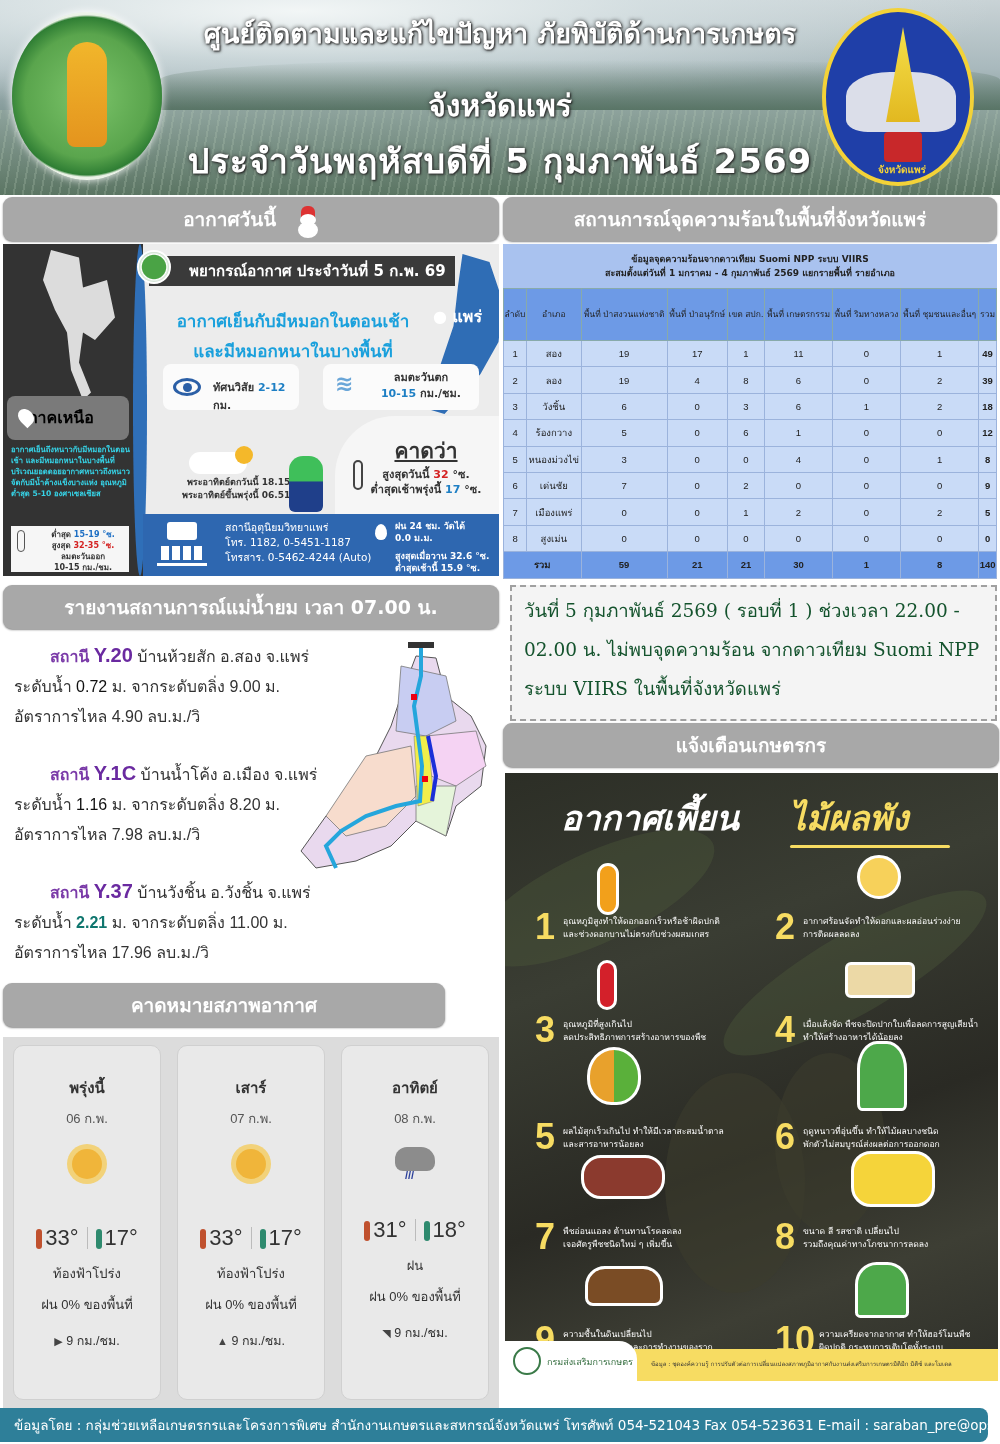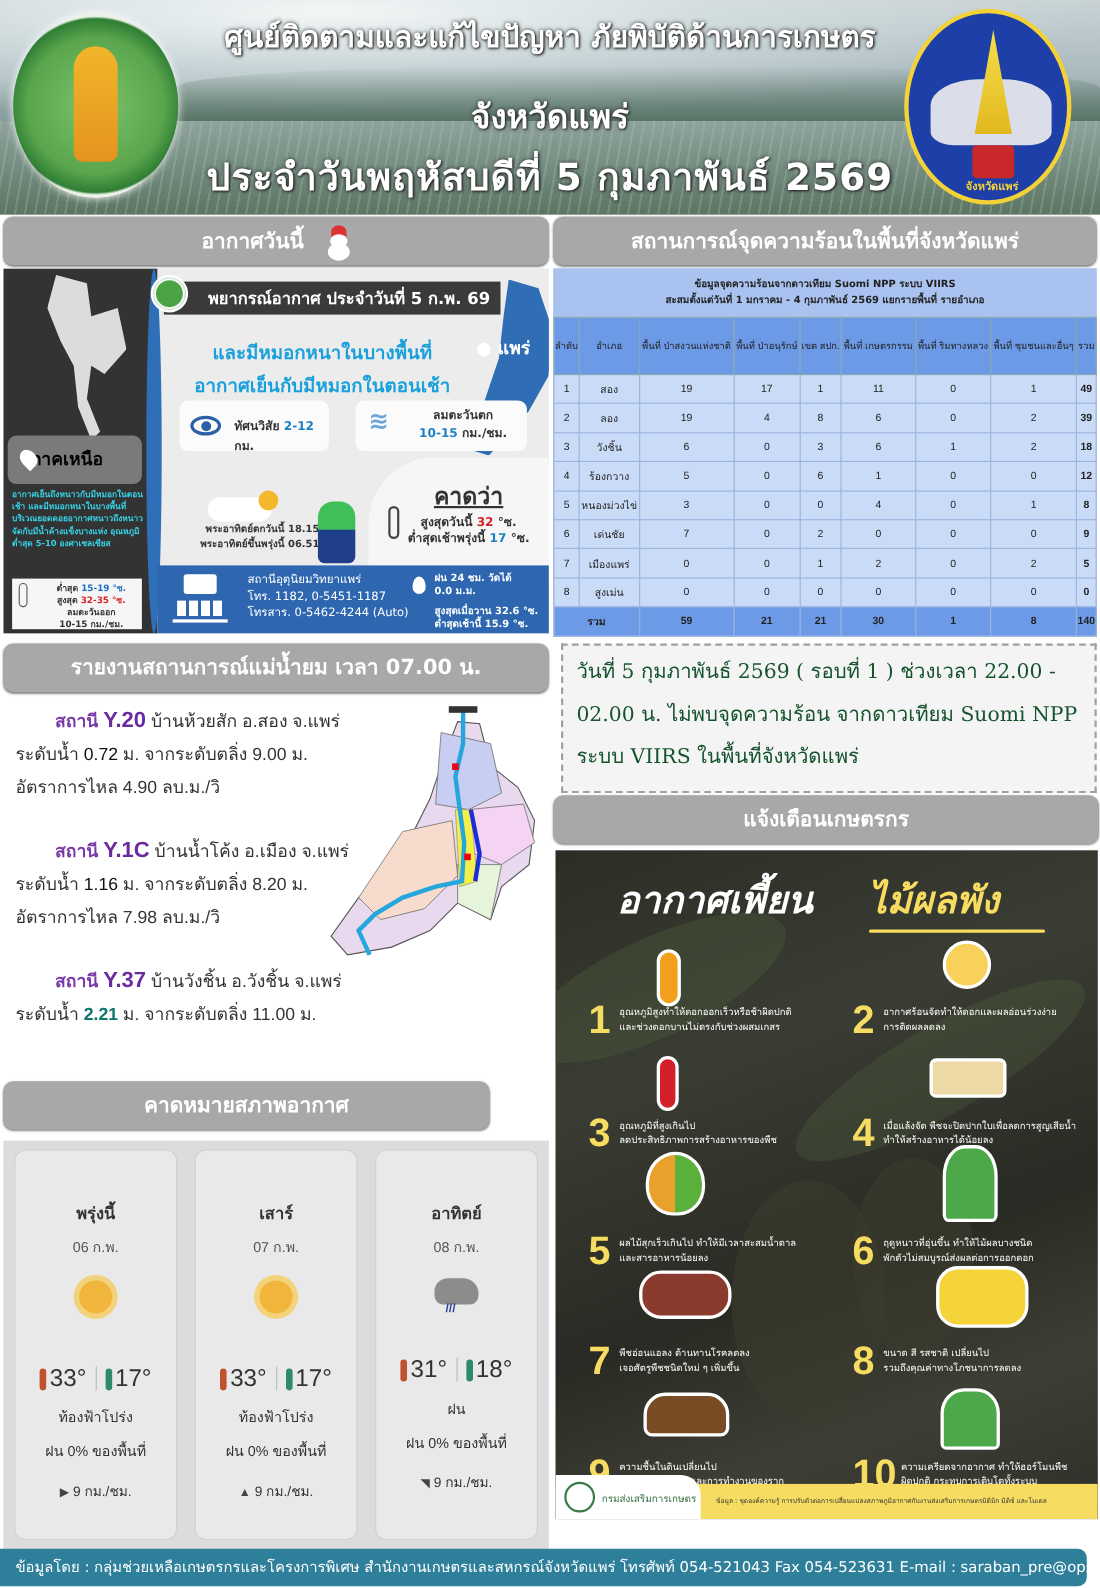--- a/index.html
+++ b/index.html
@@ -76,21 +76,21 @@
 #hotspot td.sum{font-weight:bold}
 .st{position:absolute;font-family:"Liberation Sans",sans-serif;font-size:16px;color:#333;line-height:30px}
 .st .name{color:#7a3aa8;font-weight:bold}
 .st .code{color:#6a2aa0;font-weight:bold;font-size:20px}
 #rivermap{position:absolute;left:296px;top:636px;width:200px;height:240px}
 
 #hsmsg{left:510px;top:585px;width:487px;height:136px;border:2px dashed #a0a0a0;background:#f4f4f4;font-family:"DejaVu Serif",serif;font-size:18.5px;line-height:39px;padding:4px 12px;color:#14532d}
 
 #fc{left:3px;top:1037px;width:496px;height:372px;background:#dcdcdc}
 .day{position:absolute;top:8px;width:148px;height:355px;background:#e9e9e9;border-radius:10px;border:1px solid #d0d0d0;text-align:center;font-family:"Liberation Sans",sans-serif;color:#333}
-.day .dname{margin-top:45px;font-size:15px;font-weight:bold}
+.day .dname{margin-top:30px;font-size:15px;font-weight:bold}
 .day .ddate{margin-top:8px;font-size:13px;color:#555}
 .day .sun{margin:20px auto 0;width:30px;height:30px;border-radius:50%;background:#f0b53a;box-shadow:0 0 0 5px #f2d27a}
 .day .rainicon{margin:18px auto 0;width:40px;height:24px;background:#8c8c8c;border-radius:12px 14px 8px 8px;position:relative}
 .day .rainicon::after{content:"///";position:absolute;left:10px;top:22px;color:#2b3f9a;font-size:11px;font-weight:bold}
 .day .temps{margin-top:46px;font-size:22px;display:flex;justify-content:center;align-items:center;gap:8px}
 .day .th{display:inline-block;width:6px;height:20px;border-radius:3px;vertical-align:middle;margin-right:3px}
 .day .th.hot{background:#c0512e}
 .day .th.cold{background:#2e8a6e}
 .day .sep{width:1px;height:22px;background:#bbb}
 .day .cond{margin-top:12px;font-size:13px}
@@ -158,22 +158,22 @@
       <div>ลมตะวันออก</div>
       <div>10-15 กม./ชม.</div>
     </div>
   </div>
   <div class="blue-curve"></div>
   <div class="banner">พยากรณ์อากาศ ประจำวันที่ 5 ก.พ. 69</div>
   <div class="logo"></div>
   <div class="phrae"></div>
   <div class="phrae-label">● <span>แพร่</span></div>
   <div class="headline">
+    <div>อากาศเย็นกับมีหมอกในตอนเช้า</div>
     <div>และมีหมอกหนาในบางพื้นที่</div>
-    <div>อากาศเย็นกับมีหมอกในตอนเช้า</div>
   </div>
   <div class="card vis">
     <span class="eye"></span>
     <span class="txt"><span>ทัศนวิสัย</span> <span class="bluetxt">2-12</span> <span>กม.</span></span>
   </div>
   <div class="card wind">
     <span class="sym">≋</span>
     <div>ลมตะวันตก</div>
     <div><span class="bluetxt">10-15</span> <span>กม./ชม.</span></div>
   </div>
@@ -341,20 +341,21 @@
       <div><span>อัตราการไหล</span> <span>4.90</span> <span>ลบ.ม./วิ</span></div>
     </div>
     <div class="st" style="left: 14px; top: 758px; width: 330px;">
       <div style="padding-left:36px"><span class="name">สถานี</span> <span class="code">Y.1C</span> <span>บ้านน้ำโค้ง อ.เมือง จ.แพร่</span></div>
       <div><span>ระดับน้ำ</span> <b style="font-weight:normal;color:#111">1.16</b> <span>ม. จากระดับตลิ่ง</span> <span>8.20 ม.</span></div>
       <div><span>อัตราการไหล</span> <span>7.98</span> <span>ลบ.ม./วิ</span></div>
     </div>
     <div class="st" style="left: 14px; top: 876px; width: 330px;">
       <div style="padding-left:36px"><span class="name">สถานี</span> <span class="code">Y.37</span> <span>บ้านวังชิ้น อ.วังชิ้น จ.แพร่</span></div>
       <div><span>ระดับน้ำ</span> <b style="font-weight:bold;color:#0f766e">2.21</b> <span>ม. จากระดับตลิ่ง</span> <span>11.00 ม.</span></div>
+      <div><span>อัตราการไหล</span> <span>17.96</span> <span>ลบ.ม./วิ</span></div>
     </div>
   </div>
 <svg id="rivermap" viewBox="0 0 200 240">
   <polygon points="120,20 140,22 150,60 175,80 190,110 185,150 160,170 150,200 120,185 95,210 60,225 20,232 5,215 30,180 60,150 80,120 95,90 105,60" fill="#e9d9ee" stroke="#555" stroke-width="1"></polygon>
   <polygon points="105,30 150,40 160,85 130,100 100,95" fill="#c8cdf2" stroke="#777" stroke-width="0.8"></polygon>
   <polygon points="130,100 180,95 190,130 160,150 135,140" fill="#f5d3f3" stroke="#777" stroke-width="0.8"></polygon>
   <polygon points="70,120 115,110 120,160 90,190 50,200 30,180" fill="#f7dccd" stroke="#777" stroke-width="0.8"></polygon>
   <polygon points="120,150 160,150 150,200 120,185" fill="#e5f4da" stroke="#777" stroke-width="0.8"></polygon>
   <polygon points="118,100 132,100 138,165 122,170" fill="#f2ee4a" stroke="#777" stroke-width="0.5"></polygon>
   <path d="M125,8 L125,40 L118,70 L122,100 L126,130 L124,165 L100,170 L70,180 L45,195 L30,210 L40,232" fill="none" stroke="#25a6dc" stroke-width="4"></path>

